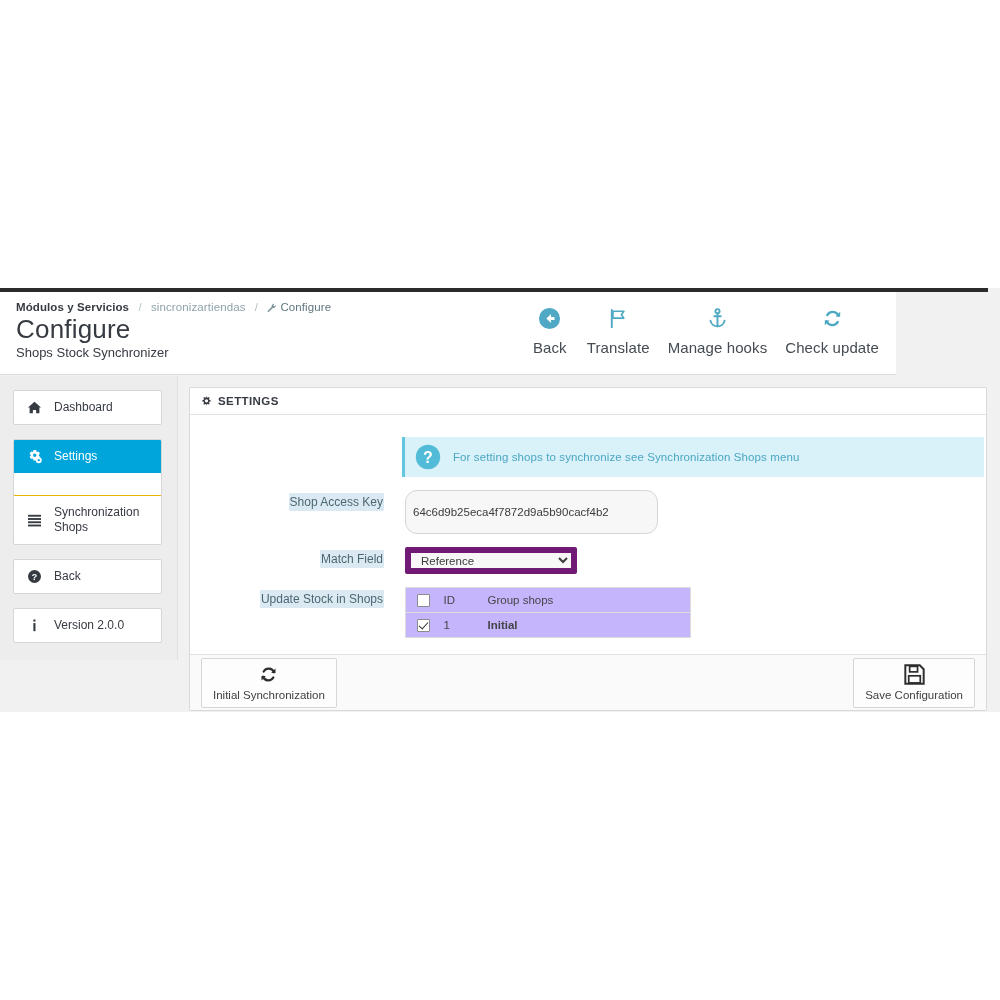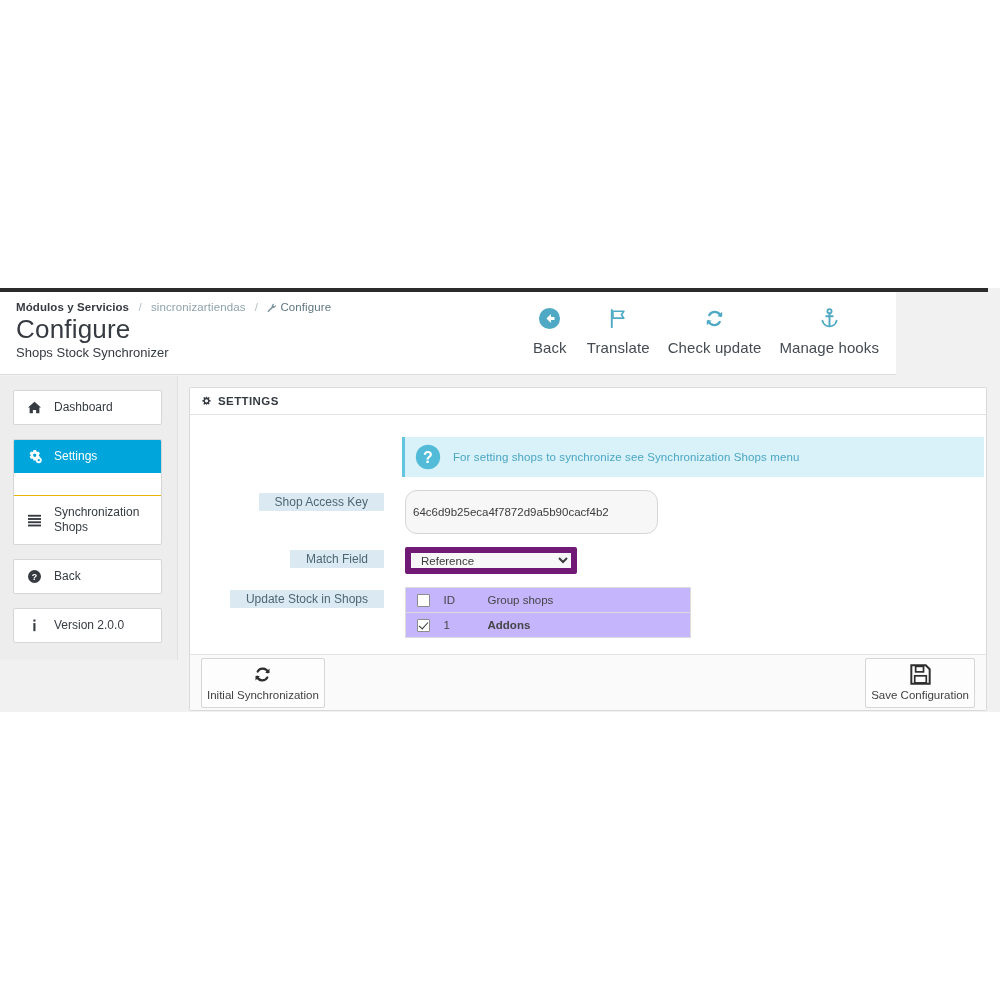--- a/index.html
+++ b/index.html
@@ -151,21 +151,21 @@
   .frow {
     display: flex; align-items: flex-start;
     margin-top: 13px;
   }
   .flabel {
     width: 190px; flex: 0 0 190px;
     text-align: right; padding: 3px 8px 3px 0;
     font-size: 12px; color: #4d6673;
   }
   .flabel span {
-    background: #dbeaf2; padding: 2px 16px; border-radius: 1px;
+    background: #dbeaf2; padding: 2px 1px; border-radius: 1px;
     display: inline-block;
   }
   .fcontrol { flex: 1 1 auto; padding-left: 13px; }
 
   input.text-input {
     width: 253px; height: 44px;
     border: 1px solid #d6d6d6;
     background: #f7f7f7;
     border-radius: 12px;
     padding: 0 7px;
@@ -221,21 +221,21 @@
     border-top: 1px solid #e2e2e2;
     background: #fafafa;
     padding: 8px 11px;
     display: flex; justify-content: space-between; align-items: center;
     height: 56px;
   }
   .foot-btn {
     background: #fdfdfd;
     border: 1px solid #d6d6d6;
     border-radius: 2px;
-    padding: 5px 5px 6px;
+    padding: 5px 11px 6px;
     display: flex; flex-direction: column; align-items: center;
     cursor: pointer;
   }
   .foot-ico { height: 21px; display:flex; align-items:center; }
   .foot-label { margin-top: 4px; font-size: 11.5px; color: #3f3f3f; white-space: nowrap; }
 </style>
 </head>
 <body>
 
 <div id="screen">
@@ -278,39 +278,39 @@
               <path d="M5 3v18" stroke="#4fa9c4" stroke-width="2" fill="none" stroke-linecap="round"></path>
               <path d="M6.2 4.4h11.4l-2.6 3.6 2.6 3.6H6.2z" fill="none" stroke="#4fa9c4" stroke-width="1.7" stroke-linejoin="round"></path>
             </svg>
           </span>
           <span class="tb-label">Translate</span>
         </div>
 
         <div class="tb-btn">
           <span class="tb-ico">
             <svg width="23" height="23" viewBox="0 0 24 24">
+              <circle cx="12" cy="4.4" r="2.2" fill="none" stroke="#4fa9c4" stroke-width="1.9"></circle>
+              <path d="M12 6.6V20" stroke="#4fa9c4" stroke-width="2" stroke-linecap="round"></path>
+              <path d="M8.6 9.6h6.8" stroke="#4fa9c4" stroke-width="2" stroke-linecap="round"></path>
+              <path d="M4.6 14.2A7.6 7.6 0 0 0 12 20.2a7.6 7.6 0 0 0 7.4-6" stroke="#4fa9c4" stroke-width="2" fill="none" stroke-linecap="round"></path>
+            </svg>
+          </span>
+          <span class="tb-label">Manage hooks</span>
+        </div>
+
+        <div class="tb-btn">
+          <span class="tb-ico">
+            <svg width="23" height="23" viewBox="0 0 24 24">
               <path d="M20 5v5h-5" fill="#4fa9c4"></path>
               <path d="M4 19v-5h5" fill="#4fa9c4"></path>
               <path d="M18.3 9.2A6.6 6.6 0 0 0 6.5 8.4" stroke="#4fa9c4" stroke-width="2.4" fill="none" stroke-linecap="round"></path>
               <path d="M5.7 14.8a6.6 6.6 0 0 0 11.8.8" stroke="#4fa9c4" stroke-width="2.4" fill="none" stroke-linecap="round"></path>
             </svg>
           </span>
           <span class="tb-label">Check update</span>
-        </div>
-
-        <div class="tb-btn">
-          <span class="tb-ico">
-            <svg width="23" height="23" viewBox="0 0 24 24">
-              <circle cx="12" cy="4.4" r="2.2" fill="none" stroke="#4fa9c4" stroke-width="1.9"></circle>
-              <path d="M12 6.6V20" stroke="#4fa9c4" stroke-width="2" stroke-linecap="round"></path>
-              <path d="M8.6 9.6h6.8" stroke="#4fa9c4" stroke-width="2" stroke-linecap="round"></path>
-              <path d="M4.6 14.2A7.6 7.6 0 0 0 12 20.2a7.6 7.6 0 0 0 7.4-6" stroke="#4fa9c4" stroke-width="2" fill="none" stroke-linecap="round"></path>
-            </svg>
-          </span>
-          <span class="tb-label">Manage hooks</span>
         </div>
 
       </div>
     </div>
 
     <div class="content">
 
       <div class="sidebar">
 
         <div class="nav-card">
@@ -434,21 +434,21 @@
                       <th class="col-id">ID</th>
                       <th class="col-name">Group shops</th>
                     </tr>
                   </thead>
                   <tbody>
                     <tr>
                       <td class="col-chk">
                         <input class="chk" type="checkbox" checked="" style="">
                       </td>
                       <td class="col-id">1</td>
-                      <td class="col-name">Addons</td>
+                      <td class="col-name">Initial</td>
                     </tr>
                   </tbody>
                 </table>
               </div>
             </div>
 
           </div>
 
           <div class="panel-foot">
 

